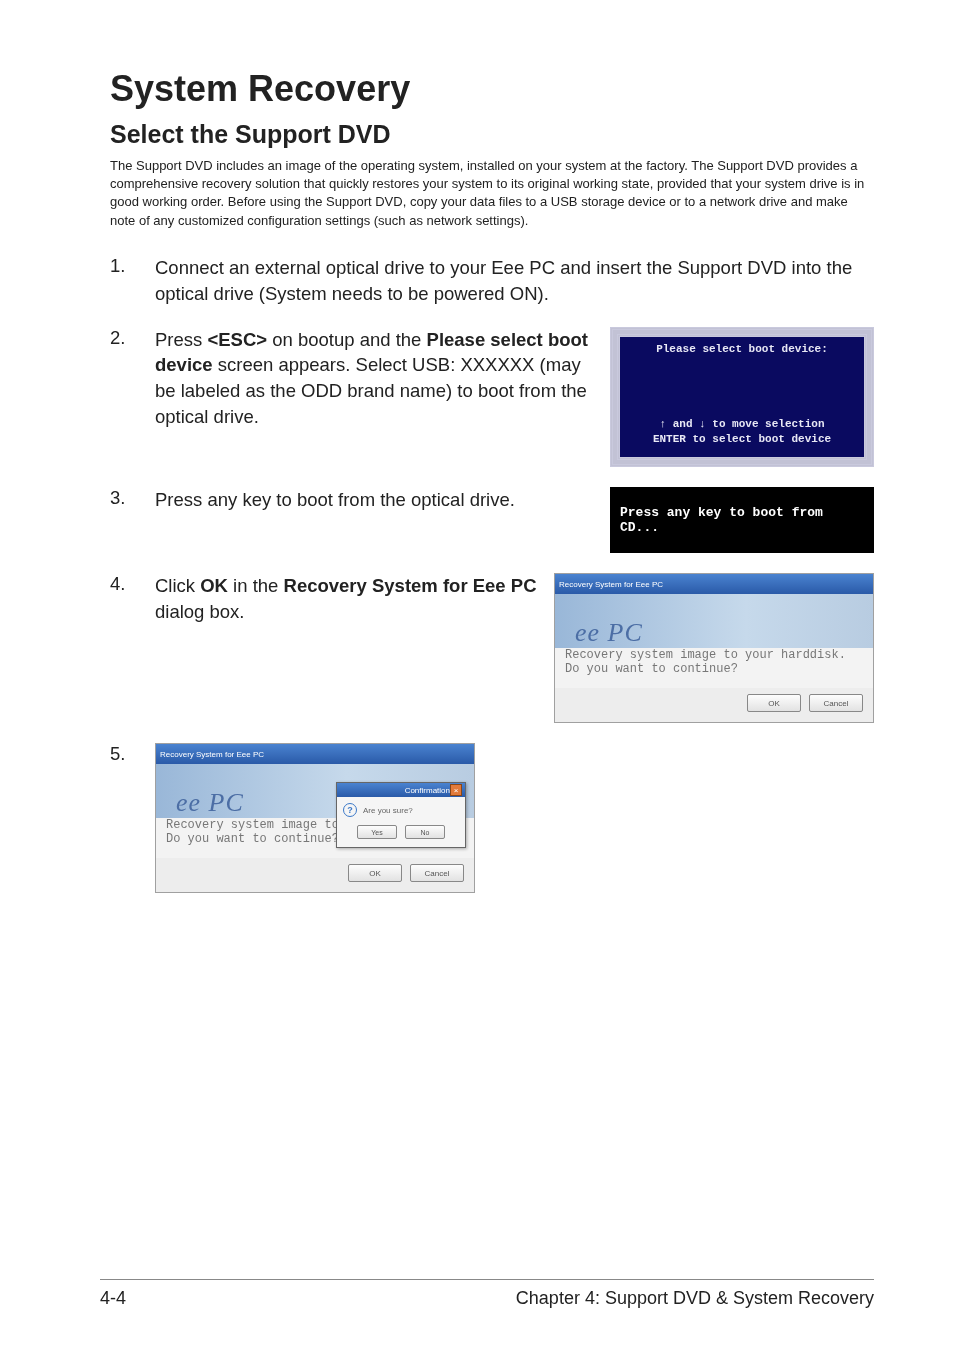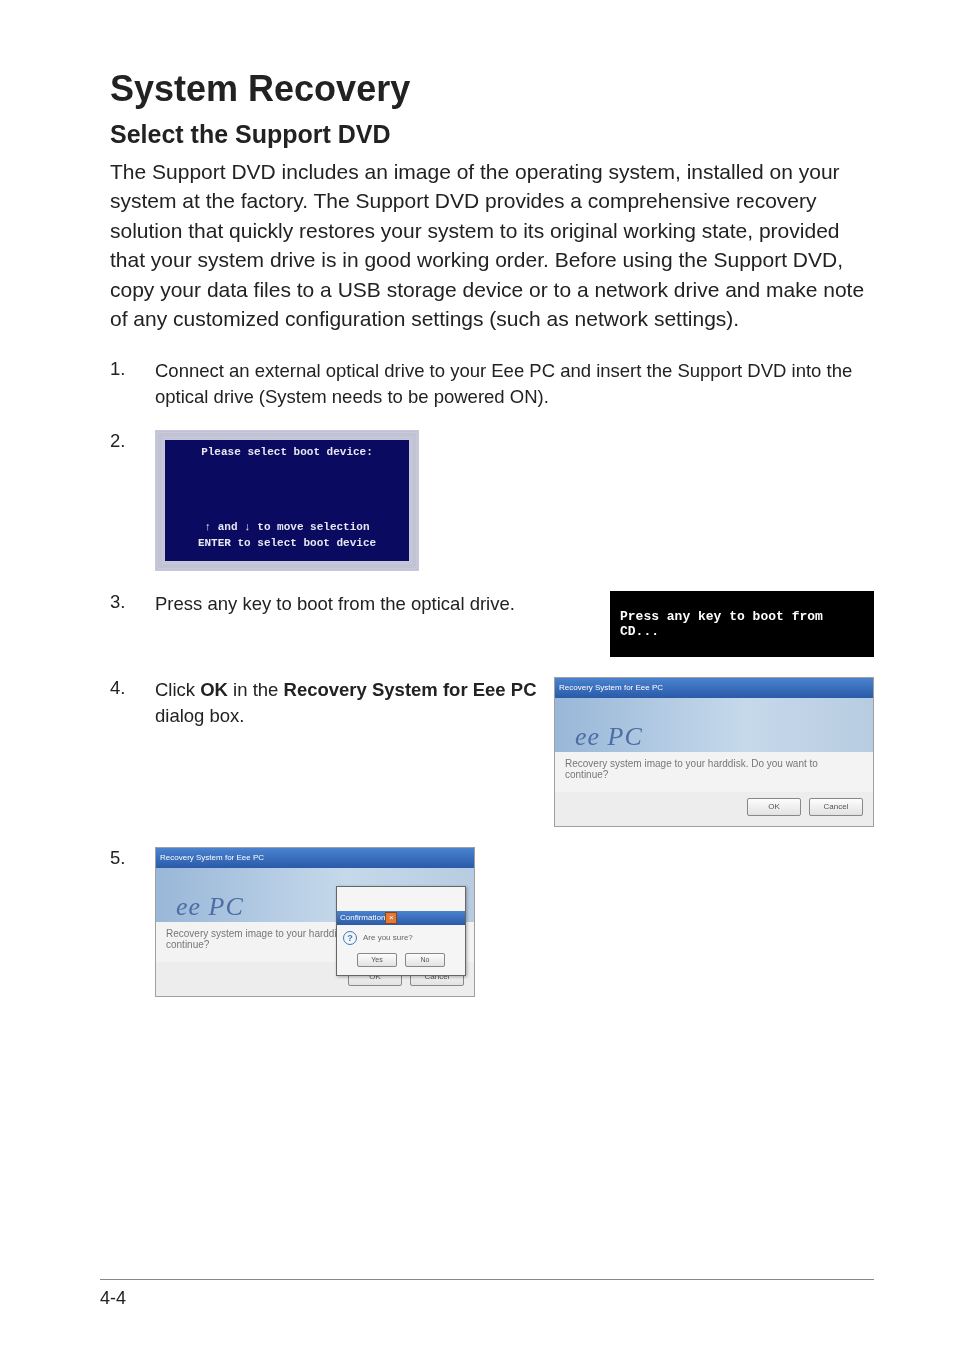--- a/index.html
+++ b/index.html
@@ -20,21 +20,21 @@
       font-size: 36px;
       font-weight: 800;
       margin-bottom: 10px;
     }
     h2 {
       font-size: 25px;
       font-weight: 700;
       margin-bottom: 8px;
     }
     .intro {
-      font-size: 21px;
+      font-size: 13px;
       line-height: 1.4;
       margin-bottom: 25px;
     }
     .steps {
       list-style: none;
     }
     .step {
       display: flex;
       align-items: flex-start;
       margin-bottom: 20px;
@@ -154,24 +154,25 @@
       padding-left: 20px;
     }
     .dlg-banner .logo {
       font-family: "Brush Script MT", cursive;
       font-size: 26px;
       color: #4c6ea5;
       letter-spacing: 1px;
       font-style: italic;
     }
     .dlg-body {
-      padding: 6px 10px 8px;
+      padding: 0 10px 8px;
       color: #777;
-      font-size: 10px;
+      font-size: 12px;
       height: 40px;
+      font-family: Liberation Mono, monospace;
     }
     .dlg-buttons {
       display: flex;
       justify-content: flex-end;
       gap: 8px;
       padding: 6px 10px 10px;
       background: #ededed;
     }
     .dlg-btn {
       width: 54px;
@@ -199,26 +200,25 @@
       right: 8px;
       width: 130px;
       border: 1px solid #666;
       background: #f5f5f5;
       box-shadow: 1px 1px 3px rgba(0,0,0,.3);
     }
     .ov-title {
       height: 14px;
       background: linear-gradient(#4a83d0, #2a5aa8);
       display: flex;
-      justify-content: flex-start;
+      justify-content: flex-end;
       align-items: center;
       color: #fff;
       padding: 0 3px;
       font-size: 8px;
-      margin-top: 24px;
     }
     .ov-body {
       display: flex;
       align-items: center;
       gap: 6px;
       padding: 6px 6px 4px;
       font-size: 8px;
       color: #666;
     }
     .q-icon {
@@ -274,20 +274,23 @@
 <ol class="steps">
 
   <li class="step">
     <div class="num">1.</div>
     <div class="txt">Connect an external optical drive to your Eee PC and insert the Support DVD into the optical drive (System needs to be powered ON).</div>
   </li>
 
   <li class="step">
     <div class="num">2.</div>
     <div class="row-with-figure">
+      <div class="txt row-text">
+        <span>Press </span><strong>&lt;ESC&gt;</strong><span> on bootup and the </span><strong>Please select boot device</strong><span> screen appears. Select USB: XXXXXX (may be labeled as the ODD brand name) to boot from the optical drive.</span>
+      </div>
       <div class="bios-box">
         <div class="bios-inner">
           <div class="bios-title">Please select boot device:</div>
           <div class="bios-space"></div>
           <div class="bios-hint">
             <div>↑ and ↓ to move selection</div>
             <div>ENTER to select boot device</div>
           </div>
         </div>
       </div>
@@ -354,13 +357,14 @@
           </div>
         </div>
       </div>
     </div>
   </li>
 
 </ol>
 
 <div class="footer">
   <span>4-4</span>
+  <span>Chapter 4: Support DVD &amp; System Recovery</span>
 </div>
 
 </body></html>

